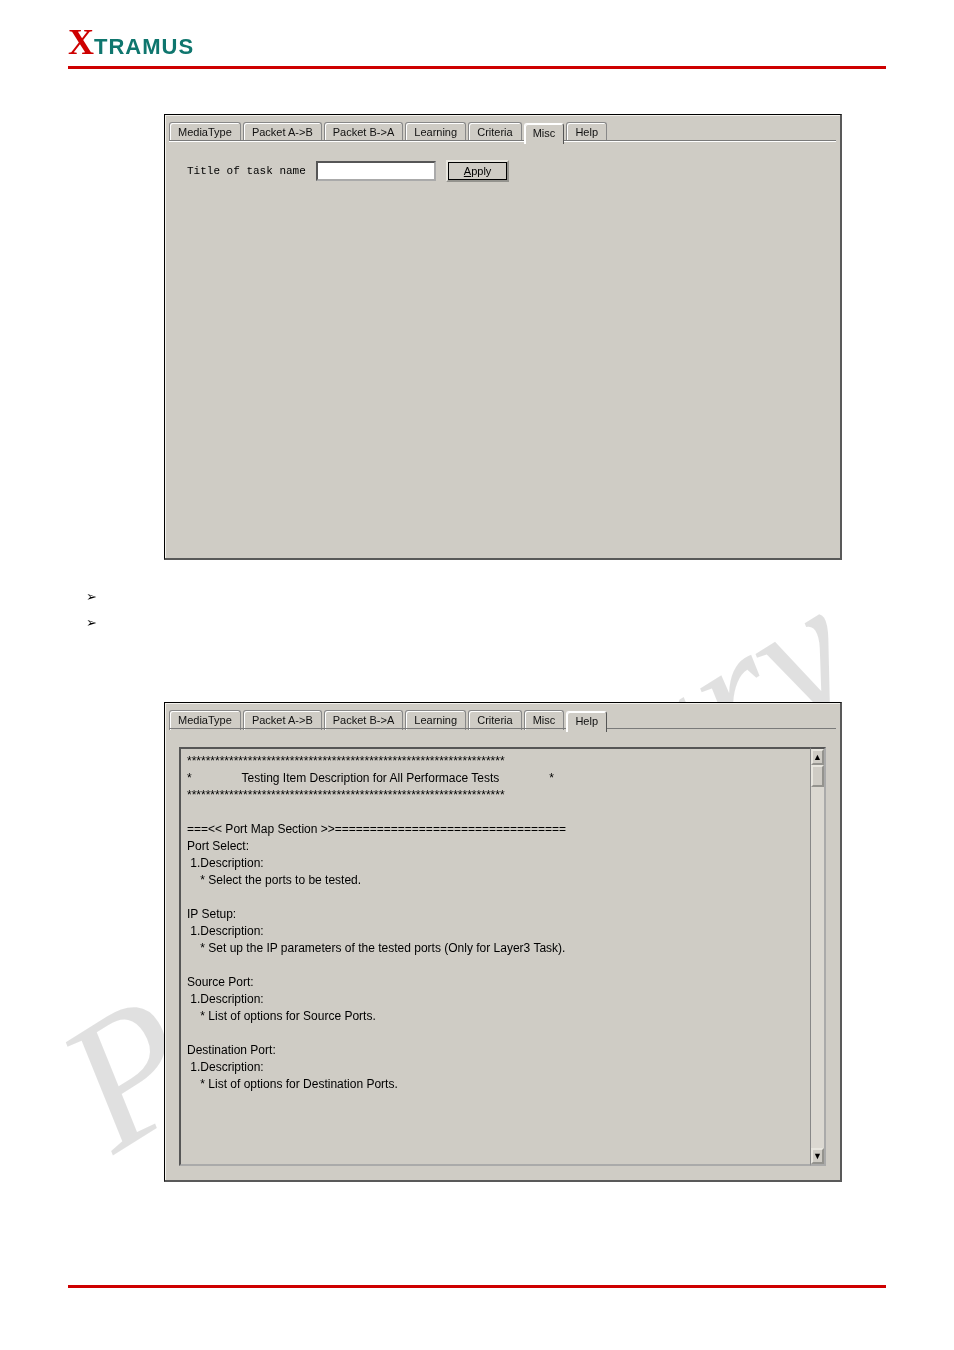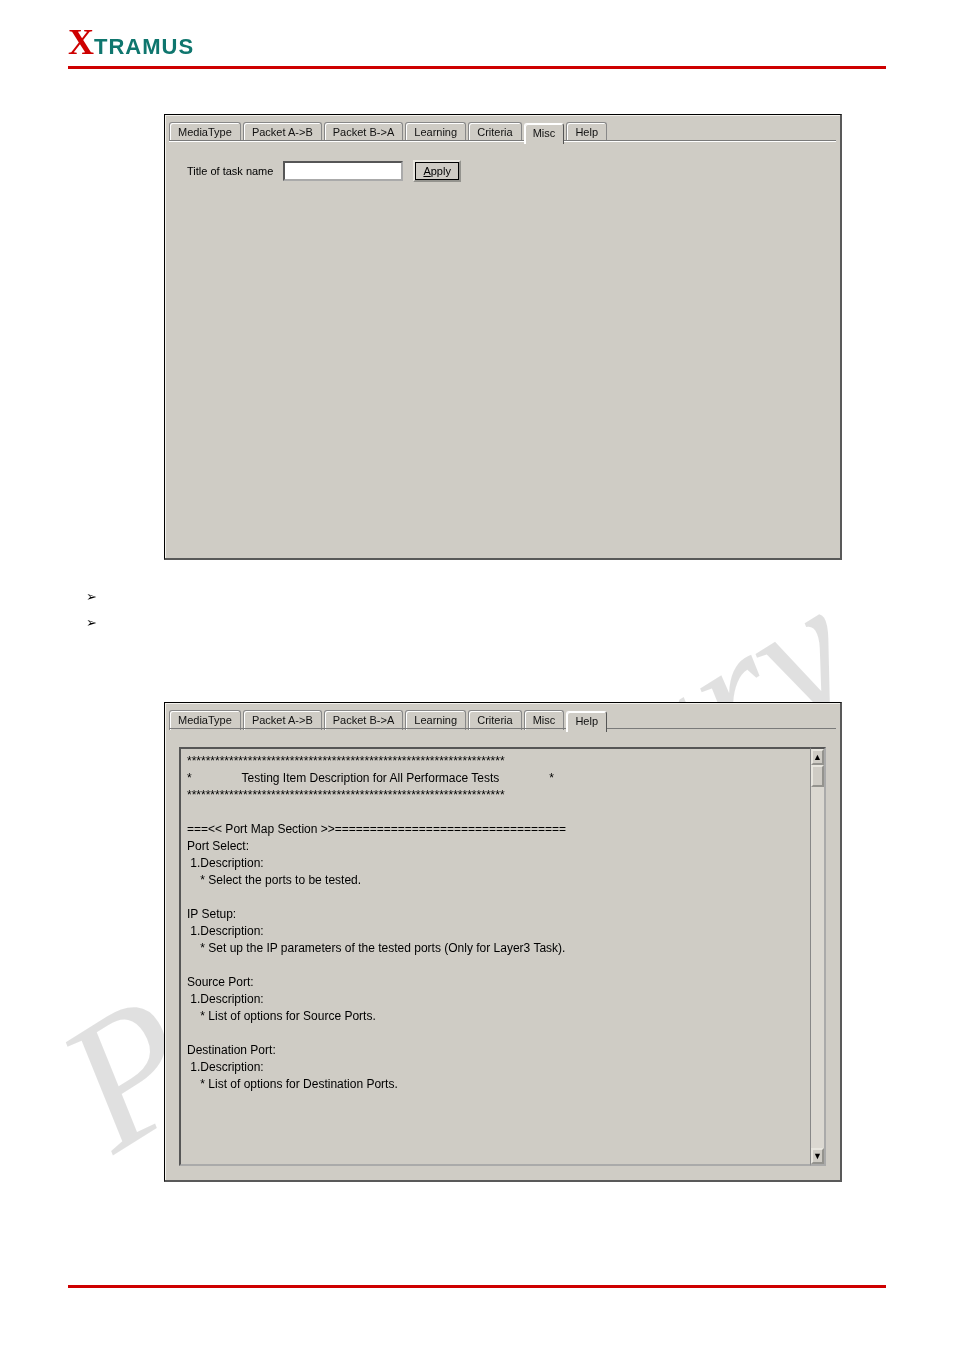--- a/index.html
+++ b/index.html
@@ -24,23 +24,23 @@
   .panel1 { left:164px; top:114px; width:678px; height:446px; }
 
   
   .tabs { position:relative; padding:6px 4px 8px 4px; height:26px; font-size:11px; color:#000; }
   .tab { display:inline-block; height:20px; line-height:18px; padding:0 8px; background:#cfccc5; border:1px solid #888; border-bottom:none; border-radius:3px 3px 0 0; margin-right:-1px; position:relative; bottom:-1px; color:#111; box-shadow: inset 1px 1px 0 #fff; }
   .tab.active { background:#cfccc5; border-color:#fff #555 #cfccc5 #fff; z-index:3; font-weight:normal; bottom:-2px; height:21px; }
   .tabline { position:absolute; left:4px; right:4px; bottom:0; height:1px; background:#fff; border-bottom:1px solid #7a7a7a; z-index:1; }
   .tab-body { position:absolute; left:4px; right:4px; top:26px; bottom:6px; border-top:1px solid #fff; background:#cfccc5; padding:18px 18px; }
 
   .row { display:flex; align-items:center; gap:10px; }
-  .lbl { font-size:11px; color:#000; }
+  .lbl { font-size:11px; color:#000;font-family:Liberation Mono, monospace; }
   .txtin { width:120px; height:20px; border:2px inset #aaa; background:#fff; font-size:11px; padding:0 4px; }
-  .btn { height:22px; padding:0 8px; font-size:11px; background:#cfccc5; border:2px outset #e8e6df; box-shadow: inset 0 0 0 1px #000; }
+  .btn { height:22px; padding:0 16px; font-size:11px; background:#cfccc5; border:2px outset #e8e6df; box-shadow: inset 0 0 0 1px #000; }
   .btn .u { text-decoration:underline; }
 
   
   .bullets { position:absolute; left:86px; top:584px; font-size:13px; line-height:26px; }
   .bullets span { display:block; }
 
   
   .panel2 { left:164px; top:702px; width:678px; height:480px; }
 
   .helpbox { position:absolute; left:14px; right:14px; top:44px; bottom:14px; border:2px inset #aaa; background:#cfccc5; font-family:"Tahoma","Verdana",sans-serif; font-size:12px; line-height:17px; color:#000; padding:4px 6px; overflow:hidden; }

